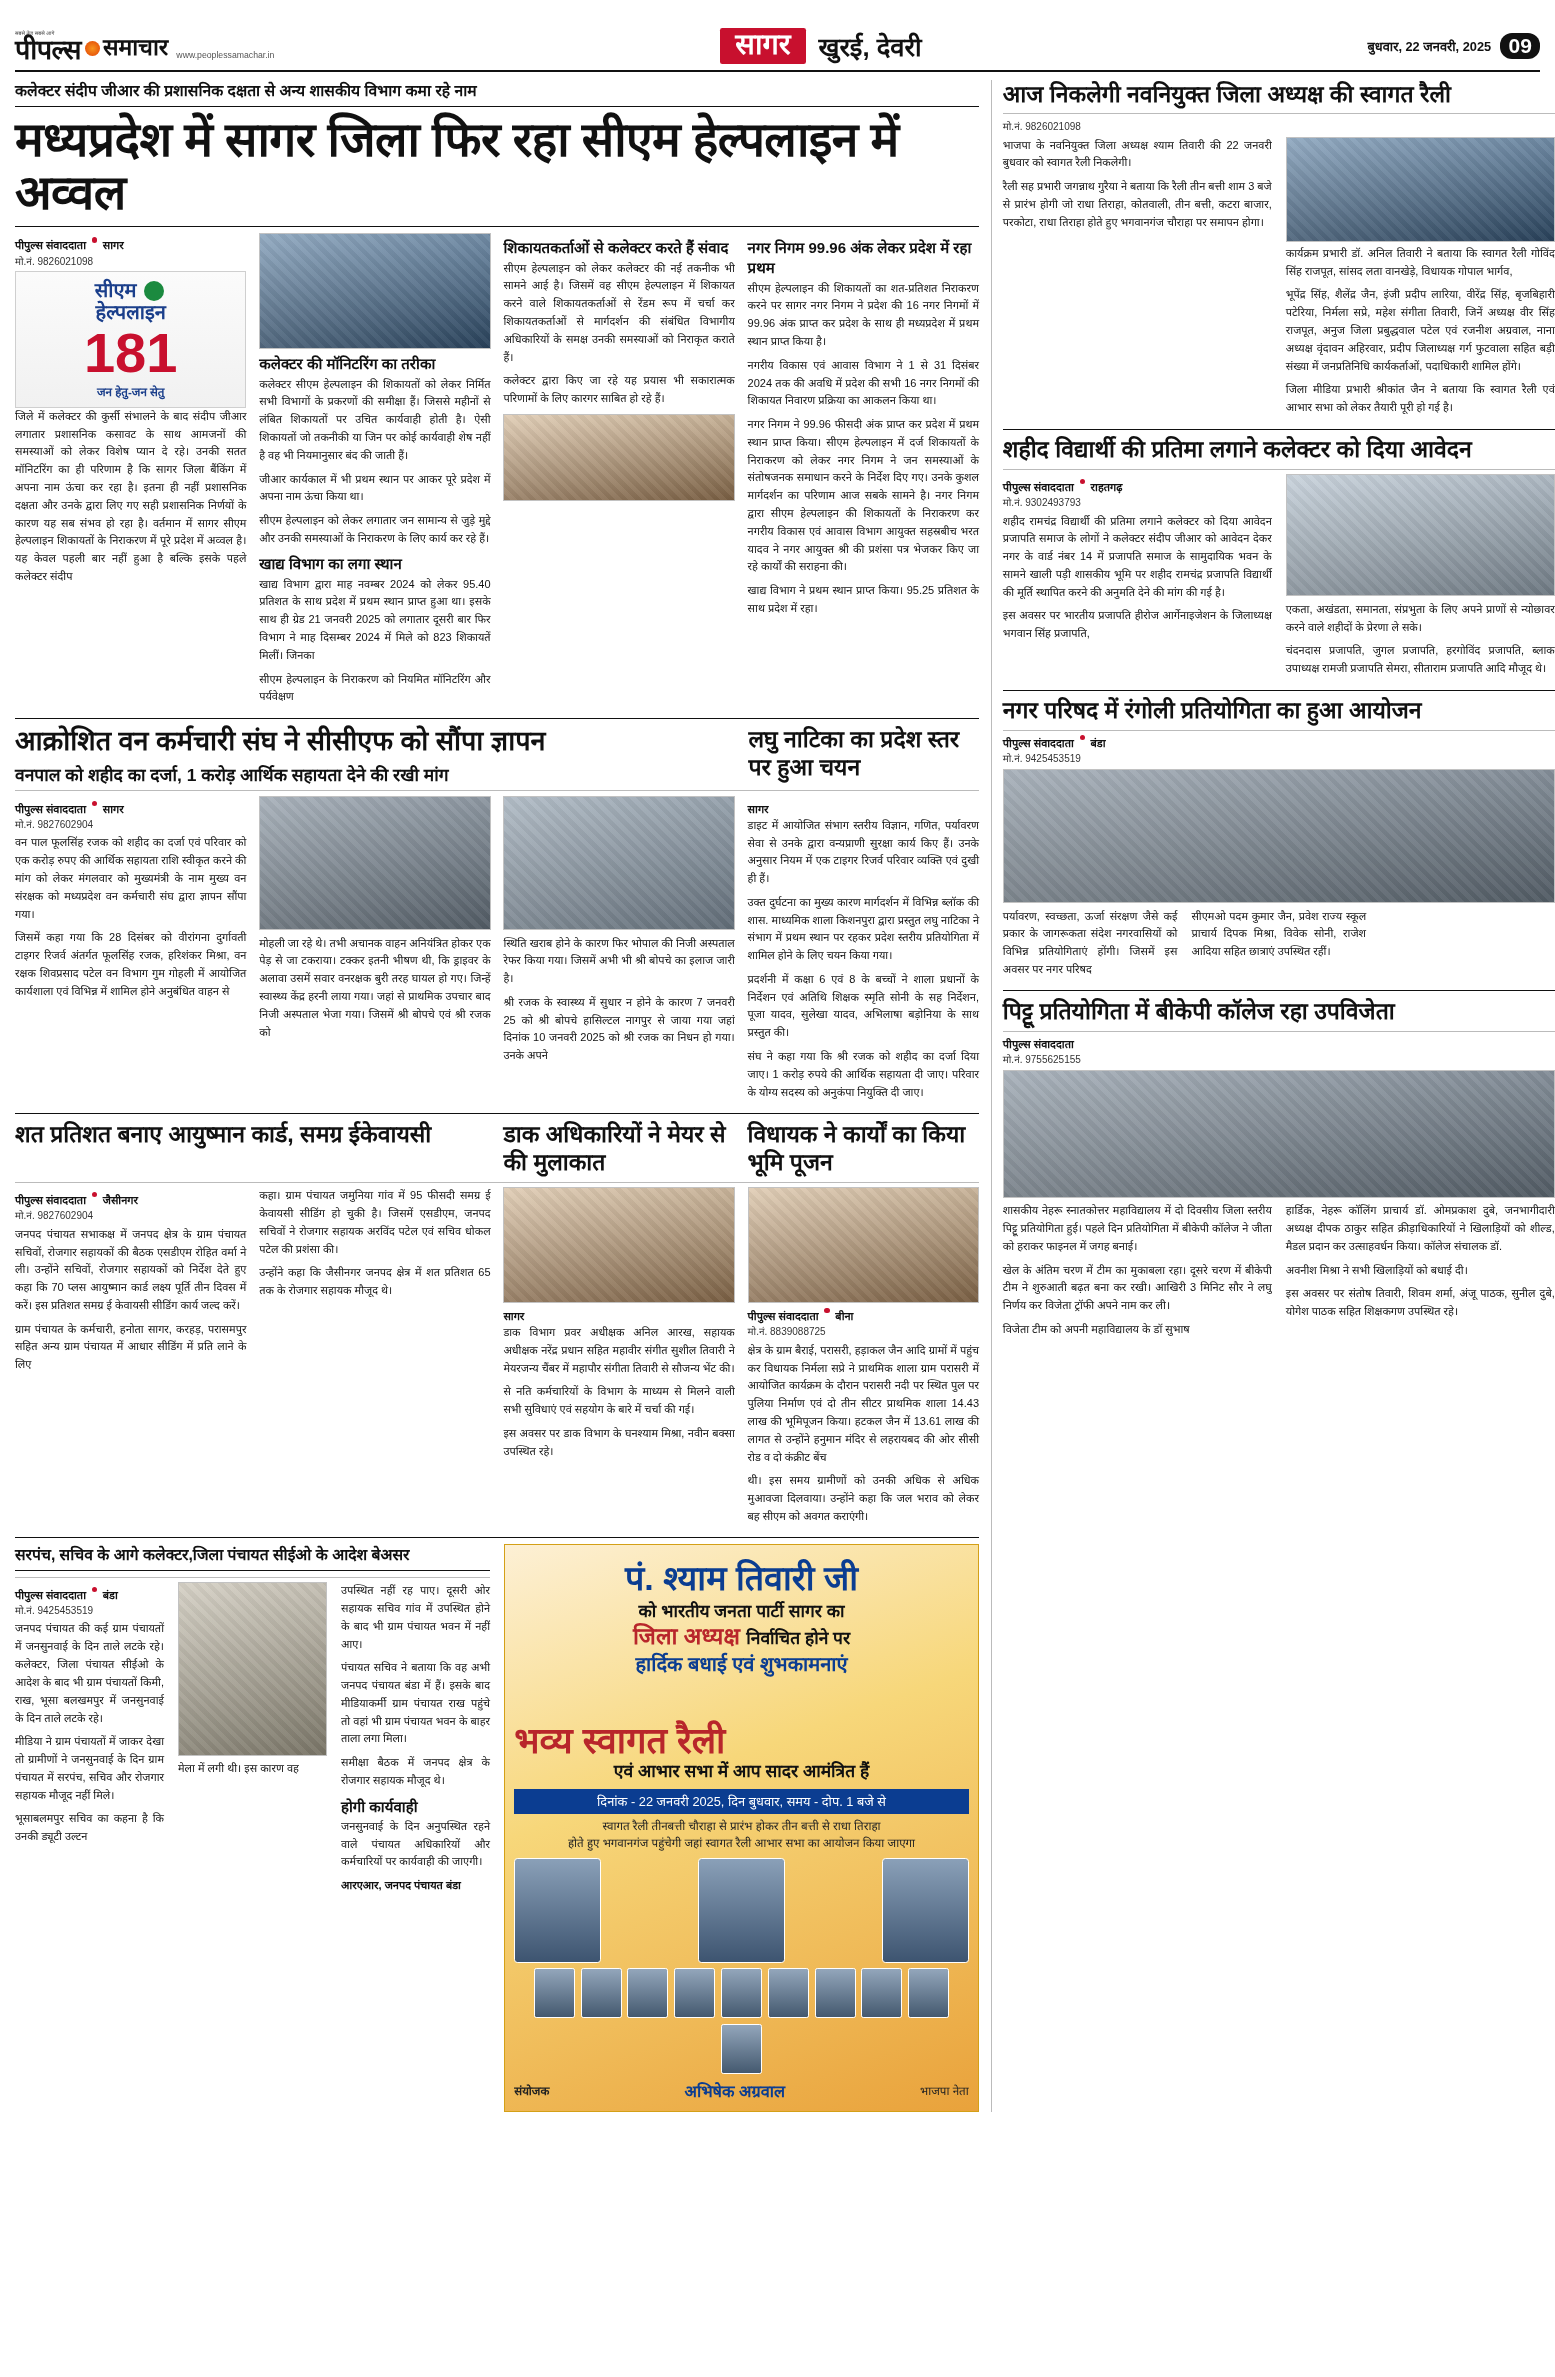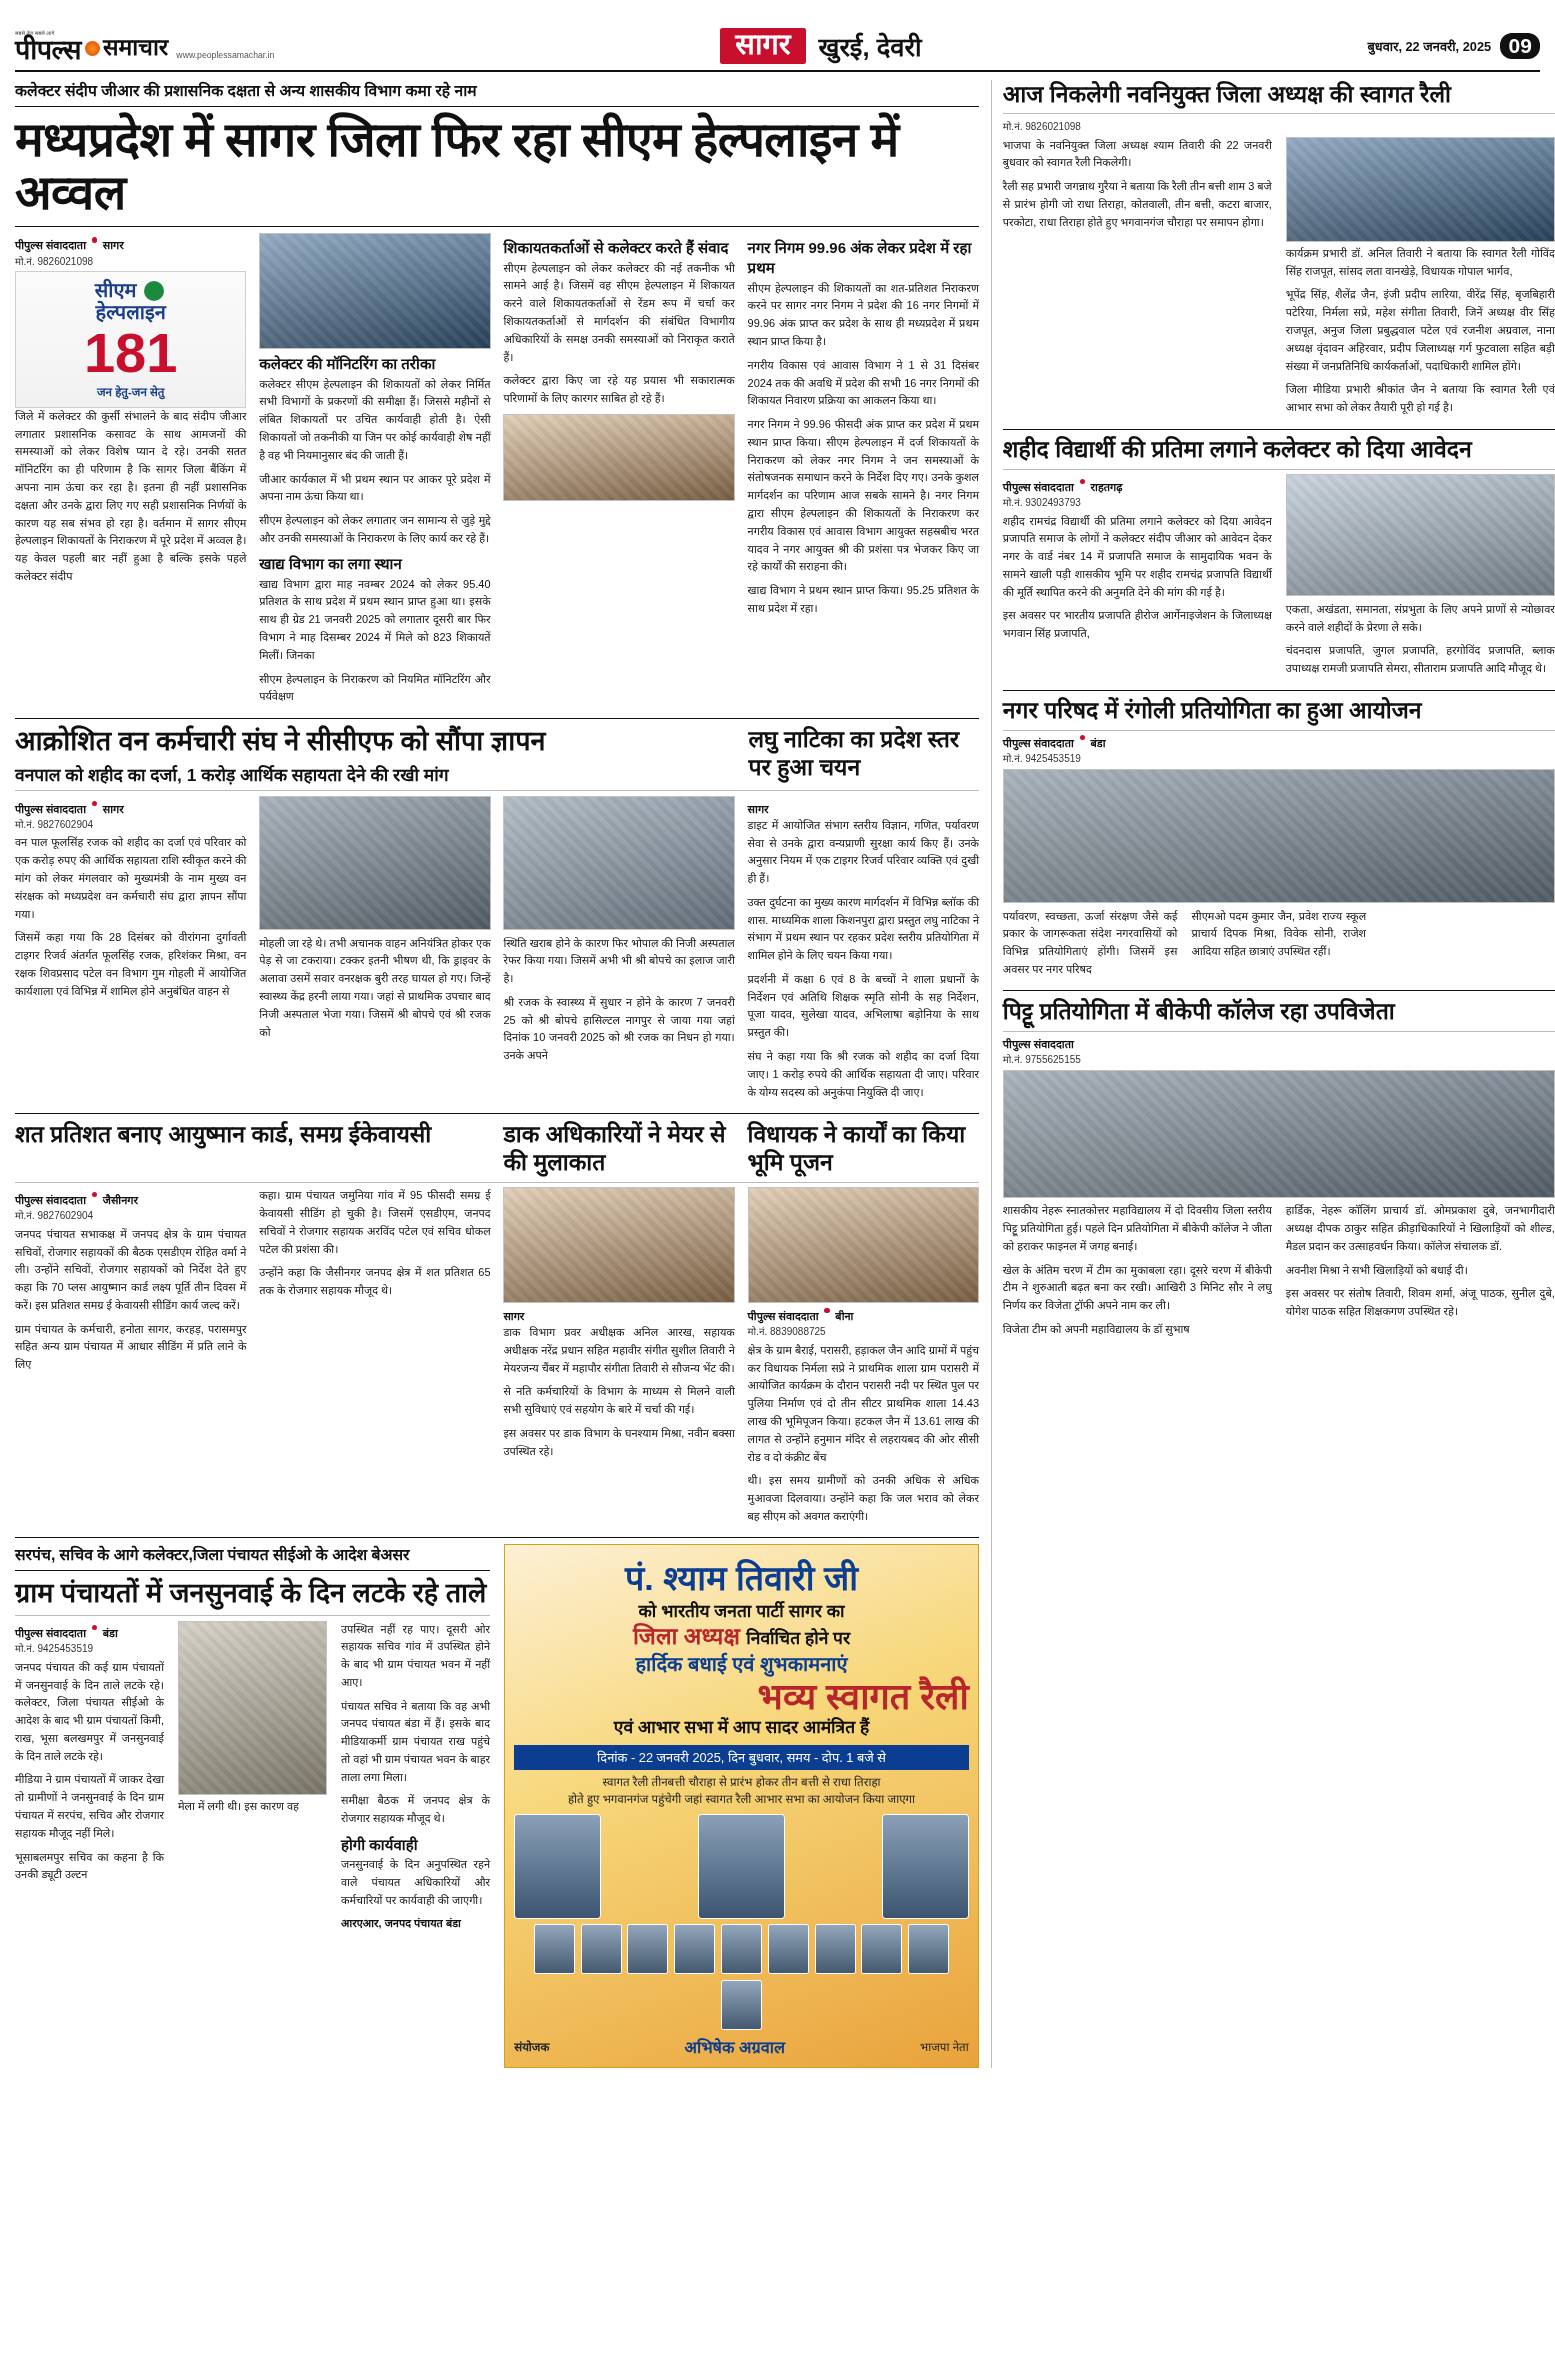--- a/index.html
+++ b/index.html
@@ -129,21 +129,21 @@
 
   
   .ad {
     border:1.7px solid #d4a017;
     background: linear-gradient(160deg,#fdf0d5 0%, #f7d77a 40%, #e9a23b 100%);
     position:relative; overflow:hidden; padding:9.3px;
   }
   .ad-top { font-size:23px; font-weight:800; color:#b8262b; text-align:center; line-height:1.15;}
   .ad-name { font-size:34px; font-weight:800; color:#0b3d91; text-align:center; }
   .ad-mid { font-size:17.4px; font-weight:700; color:#111; text-align:center; line-height:1.3;}
-  .ad-big { font-size:36px; font-weight:800; color:#b8262b; text-align:right; line-height:1.1;}
+  .ad-big { font-size:36px; font-weight:800; color:#b8262b; text-align:left; line-height:1.1;margin-top:44px;}
   .ad-sub { font-size:20px; font-weight:800; color:#0b3d91; text-align:center;}
   .ad-small { font-size:11.6px; color:#222; text-align:center; line-height:1.45;}
   .ad-strip { background:#0b3d91; color:#fff; font-size:12.8px; text-align:center; padding:3.5px; margin-top:5.8px;}
   .ad-face {
     width:87px;height:105px;border-radius:3.5px;
     background:linear-gradient(#8aa0b8,#3d5470);
     border:1.7px solid #fff; display:inline-block;
   }
   .ad-faces { display:flex; gap:5.8px; justify-content:center; flex-wrap:wrap; margin-top:5.8px;}
   .ad-face-sm { width:41px;height:50px;border-radius:2.3px;background:linear-gradient(#93a6bb,#44596f);border:1.2px solid #fff;}
@@ -330,21 +330,20 @@
           <p class="t">क्षेत्र के ग्राम बैराई, परासरी, हड़ाकल जैन आदि ग्रामों में पहुंच कर विधायक निर्मला सप्रे ने प्राथमिक शाला ग्राम परासरी में आयोजित कार्यक्रम के दौरान परासरी नदी पर स्थित पुल पर पुलिया निर्माण एवं दो तीन सीटर प्राथमिक शाला 14.43 लाख की भूमिपूजन किया। हटकल जैन में 13.61 लाख की लागत से उन्होंने हनुमान मंदिर से लहरायबद की ओर सीसी रोड व दो कंक्रीट बेंच</p>
           <p class="t">थी। इस समय ग्रामीणों को उनकी अधिक से अधिक मुआवजा दिलवाया। उन्होंने कहा कि जल भराव को लेकर बह सीएम को अवगत कराएंगी।</p>
         </div>
       </div>
 
       <div class="hline"></div>
 
       <div style="display:grid;grid-template-columns: 1fr 1fr; gap:0 14px">
         <div>
           <div class="kicker">सरपंच, सचिव के आगे कलेक्टर,जिला पंचायत सीईओ के आदेश बेअसर</div>
-          <div class="sec-head lg">ग्राम पंचायतों में जनसुनवाई के दिन लटके रहे ताले</div>
           <div class="hline-thin"></div>
           <div class="cols-3">
             <div>
               <div class="byline">
                 <span>पीपुल्स संवाददाता</span>
                 <span class="dot"></span>
                 <span>बंडा</span>
               </div>
               <div class="mobile">मो.नं. 9425453519</div>
               <p class="t">जनपद पंचायत की कई ग्राम पंचायतों में जनसुनवाई के दिन ताले लटके रहे। कलेक्टर, जिला पंचायत सीईओ के आदेश के बाद भी ग्राम पंचायतों किमी, राख, भूसा बलखमपुर में जनसुनवाई के दिन ताले लटके रहे।</p>

